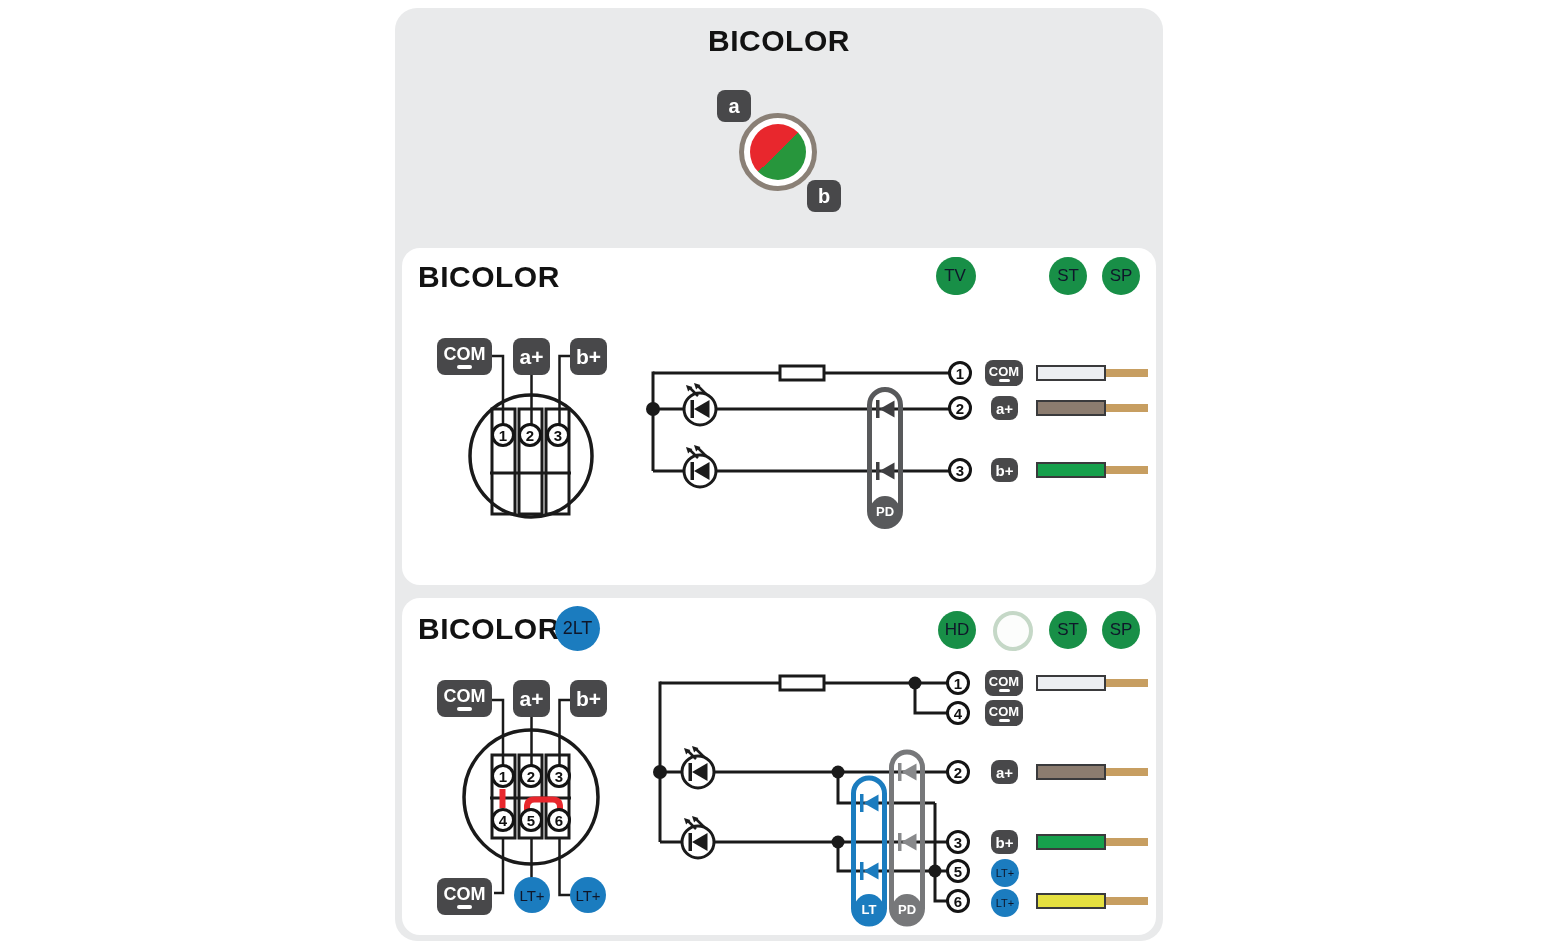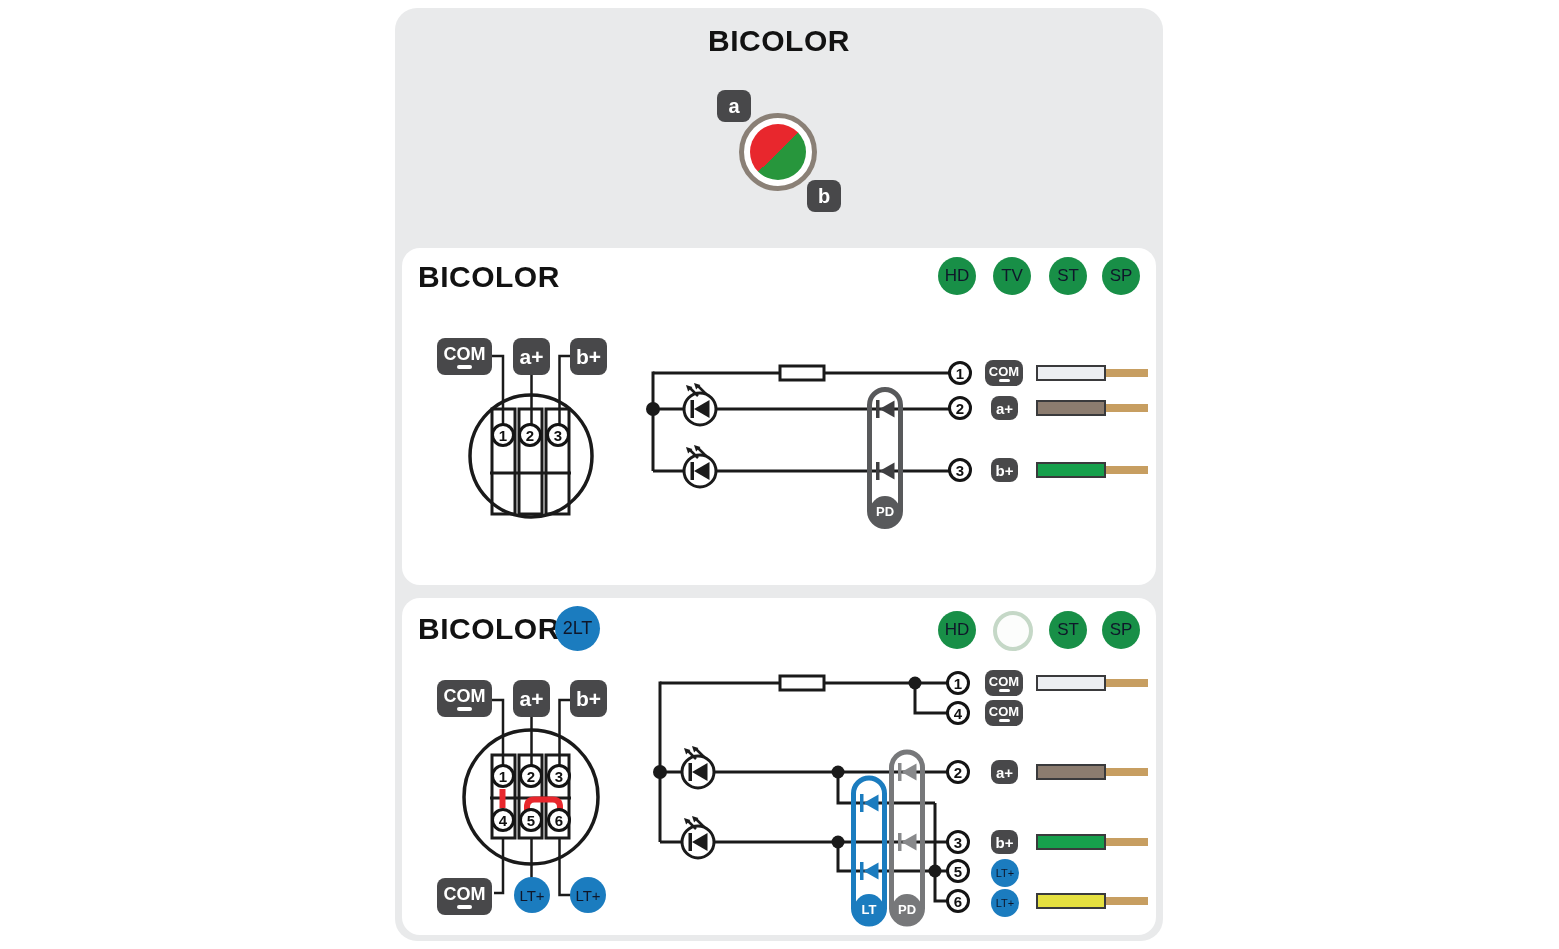--- a/index.html
+++ b/index.html
@@ -136,21 +136,21 @@
 
   <div class="title txt" style="left:395px;top:24px;width:768px;text-align:center;">BICOLOR</div>
   <div class="lens">
       <div class="lens-inner"></div>
     </div>
   <div class="dbadge" style="left:717px;top:90px;width:34px;height:32px;font-size:20px;">a</div>
   <div class="dbadge" style="left:807px;top:180px;width:34px;height:32px;font-size:20px;">b</div>
 
   <div class="title txt" style="left:418px;top:260px;">BICOLOR</div>
   <div class="cbadge" style="left:938px;top:257px;">HD</div>
-  <div class="cbadge" style="left:993px;top:257px;">TV</div>
+  <div class="cbadge" style="left:936px;top:257px;">TV</div>
   <div class="cbadge" style="left:1049px;top:257px;">ST</div>
   <div class="cbadge" style="left:1102px;top:257px;">SP</div>
 
   <div class="dbadge combadge" style="left:437px;top:338px;width:55px;height:37px;font-size:18px;">
     <span>COM</span>
       <span class="combar big"></span>
   </div>
   <div class="dbadge" style="left:513px;top:338px;width:37px;height:37px;font-size:21px;">a+</div>
   <div class="dbadge" style="left:570px;top:338px;width:37px;height:37px;font-size:21px;">b+</div>
 

